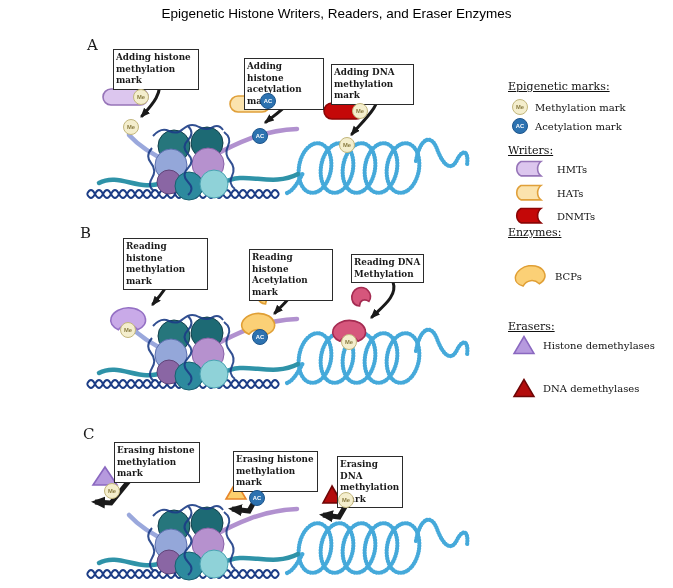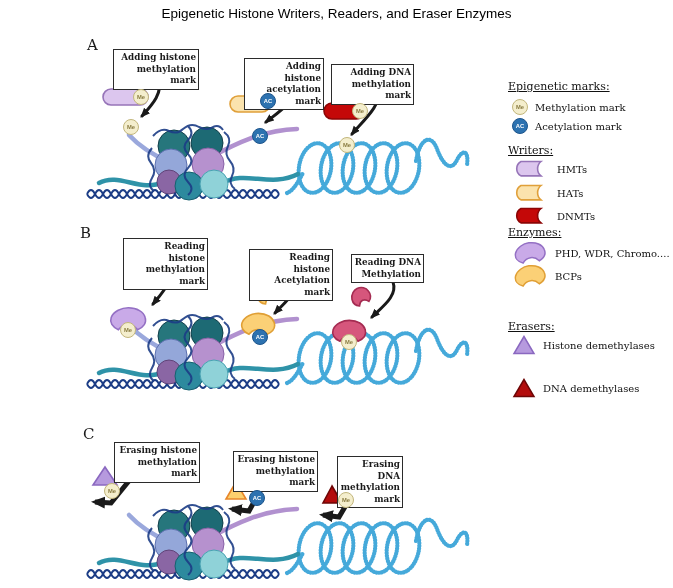--- a/index.html
+++ b/index.html
@@ -10,21 +10,21 @@
   .title {
     position:absolute; left:0; top:6px; width:673px; text-align:center;
     font-family:"Liberation Sans", sans-serif; font-weight:normal; font-size:13.5px;
     z-index:5; color:#000;
   }
   .panel-letter {
     position:absolute; z-index:5; font-size:15px; color:#1a1a1a;
   }
   .callout {
     position:absolute; z-index:4; background:#fff; border:1.5px solid #2b2b2b;
-    text-align:right; font-weight:bold; font-size:8.8px; line-height:1.32;
+    text-align:left; font-weight:bold; font-size:8.8px; line-height:1.32;
     padding:2px 2px; white-space:pre-line; color:#1a1a1a; box-sizing:border-box;
   }
   svg#art { position:absolute; left:0; top:0; z-index:1; }
   .chip {
     position:absolute; z-index:4; width:16px; height:16px; border-radius:50%;
     display:flex; align-items:center; justify-content:center; box-sizing:border-box;
     font-family:"Liberation Sans", sans-serif; font-size:5.8px; font-weight:bold;
   }
   .chip.me { background:#f4eecd; border:1px solid #c2b67c; color:#8a7c42; }
   .chip.ac { background:#2d72b0; border:1px solid #1d558c; color:#ffffff; }
@@ -201,28 +201,20 @@
   <div class="legend-row" style="top:125px;">
     <span class="glyph">
         <svg width="38" height="18" viewBox="0 0 38 17">
           <use href="#writer" fill="#c40808" stroke="#8c0505" stroke-width="1.6"></use>
         </svg>
       </span>
     <span>DNMTs</span>
   </div>
 
   <div class="legend-heading" style="top:146px;">Enzymes:</div>
-  <div class="legend-row" style="top:162px;">
-    <span class="glyph">
-        <svg width="36" height="25" viewBox="-18 -13 36 26">
-          <use href="#pacman" transform="rotate(-8) scale(1.55,1.05)" fill="#c9aae8" stroke="#9470c4" stroke-width="1.5"></use>
-        </svg>
-      </span>
-    <span>PHD, WDR, Chromo....</span>
-  </div>
   <div class="legend-row" style="top:185px;">
     <span class="glyph">
         <svg width="36" height="25" viewBox="-18 -13 36 26">
           <use href="#pacman" transform="rotate(-8) scale(1.55,1.05)" fill="#fbd076" stroke="#e09f35" stroke-width="1.5"></use>
         </svg>
       </span>
     <span>BCPs</span>
   </div>
 
   <div class="legend-heading" style="top:240px;">Erasers:</div>

